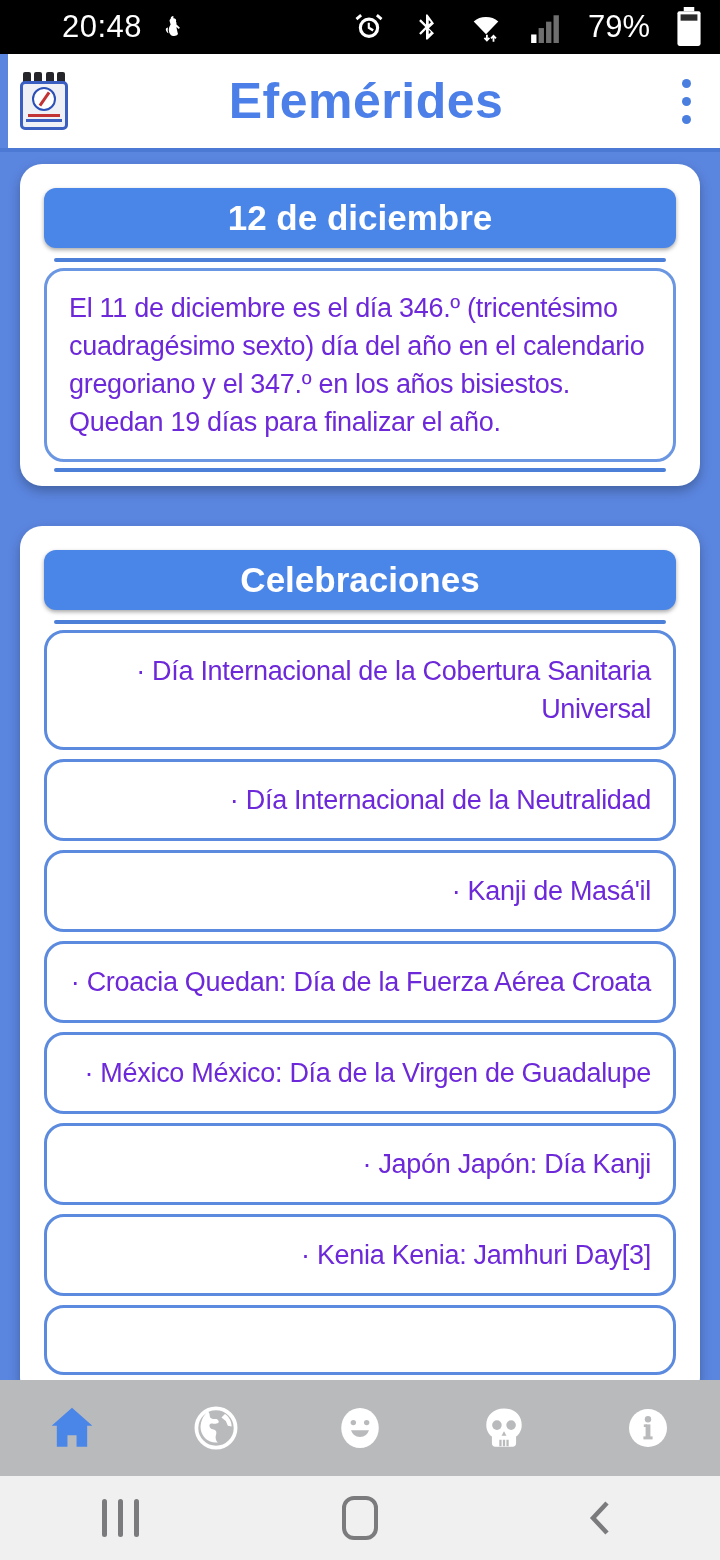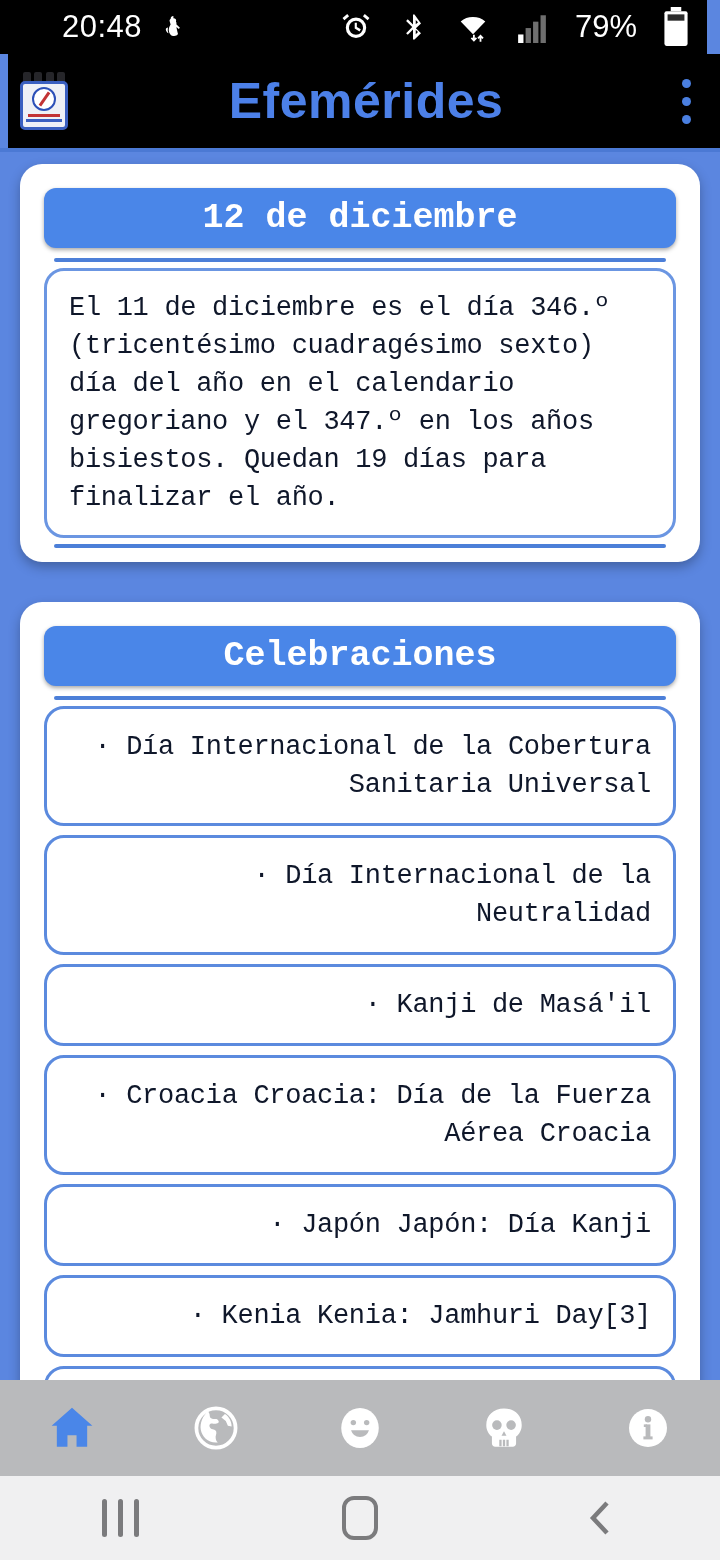--- a/index.html
+++ b/index.html
@@ -1,56 +1,56 @@
 <!DOCTYPE html>
 <html><head>
 <meta charset="utf-8">
 <style>
   html,body{margin:0;padding:0;}
   body{width:720px;height:1560px;font-family:"Liberation Sans","DejaVu Sans",sans-serif;}
   .screen{position:relative;width:720px;height:1560px;overflow:hidden;background:#5b86e0;}
 
   
-  .status-bar{position:absolute;top:0;left:0;right:13px;height:54px;background:#000;color:#fff;
+  .status-bar{position:absolute;top:0;left:0;right:0;height:54px;background:#000;color:#fff;
     display:flex;align-items:center;padding:0 18px;box-sizing:border-box;}
   .status-time{font-size:31px;margin-left:44px;letter-spacing:.5px;}
   .status-figure{margin-left:16px;display:flex;align-items:center;}
   .status-right{margin-left:auto;display:flex;align-items:center;gap:26px;}
   .status-right svg{display:block;}
   .battery-text{font-size:31px;margin-left:2px;}
 
   
-  .app-header{position:absolute;top:54px;left:8px;right:0;height:94px;background:#000000;
+  .app-header{position:absolute;top:54px;left:8px;right:0;height:94px;background:#ffffff;
     display:flex;align-items:center;padding:0 12px;box-sizing:border-box;}
   .app-title{flex:1;text-align:center;font-size:50px;font-weight:bold;color:#4c80e8;letter-spacing:.5px;}
   .overflow-menu{width:44px;height:70px;display:flex;flex-direction:column;align-items:center;justify-content:center;gap:9px;cursor:pointer;}
   .overflow-menu i{width:9px;height:9px;border-radius:50%;background:#4a7fe0;}
 
   
   .app-logo{width:48px;height:58px;position:relative;flex:0 0 auto;}
   .logo-tabs{position:absolute;top:0;left:3px;right:3px;display:flex;justify-content:space-between;}
   .logo-tabs i{width:8px;height:13px;background:#26262a;border-radius:2px 2px 0 0;}
   .logo-body{position:absolute;top:9px;left:0;right:0;bottom:0;background:#eef0f6;border:3px solid #3a5fc0;border-radius:5px;box-sizing:border-box;overflow:hidden;}
   .logo-circle{width:24px;height:24px;border:2px solid #2c50b8;border-radius:50%;margin:3px auto 0;position:relative;background:#fff;box-sizing:border-box;}
   .logo-slash{position:absolute;left:9px;top:2px;width:3px;height:16px;background:#c23335;transform:rotate(35deg);}
   .logo-line{height:3px;background:#c23335;margin:3px 5px 0;}
   .logo-line2{height:3px;background:#3a5fc0;margin:2px 3px 0;}
 
   
   .content{position:absolute;top:148px;left:0;right:0;height:1232px;background:#5b86e0;
-    box-shadow:inset 0 4px 0 #4b79d4;padding:16px 20px 16px;box-sizing:border-box;overflow:hidden;font-family:Liberation Mono, monospace;}
+    box-shadow:inset 0 4px 0 #4b79d4;padding:16px 20px 16px;box-sizing:border-box;overflow:hidden;}
   .card{background:#fff;border-radius:22px;padding:24px;box-shadow:0 5px 12px rgba(0,0,0,.28);}
   .card + .card{margin-top:40px;}
   .pill{background:#4a86e8;border-radius:12px;height:60px;line-height:60px;text-align:center;color:#fff;
     font-size:35px;font-weight:bold;box-shadow:0 2px 4px rgba(0,0,0,.35);margin-bottom:20px;}
   .group{position:relative;}
   .group::before,.group::after{content:"";position:absolute;left:10px;right:10px;height:4px;border-radius:2px;background:#4c7fd8;}
   .group::before{top:-10px;}
   .group::after{bottom:-10px;}
-  .box{background:#fff;border:3px solid #5b8ade;border-radius:20px;color:#0f172a;
+  .box{background:#fff;border:3px solid #5b8ade;border-radius:20px;color:#6d28d9;
     font-size:27px;line-height:38px;letter-spacing:-0.3px;box-sizing:border-box;}
   .box.para{border-color:#6b96e2;padding:18px 22px;}
   .box.item{padding:19px 22px;margin-bottom:9px;min-height:80px;text-align:right;}
   .box.item.partial{min-height:70px;margin-bottom:0;}
 
   
   .bottom-nav{position:absolute;top:1380px;left:0;right:0;height:96px;background:#b9babc;
     display:flex;align-items:center;}
   .nav-btn{flex:1;display:flex;align-items:center;justify-content:center;height:100%;cursor:pointer;}
   .nav-btn svg{display:block;}
@@ -134,21 +134,22 @@
         <div class="box para">El 11 de diciembre es el día 346.º (tricentésimo cuadragésimo sexto) día del año en el calendario gregoriano y el 347.º en los años bisiestos. Quedan 19 días para finalizar el año.</div>
       </div>
     </section>
 
     <section class="card">
       <div class="pill">Celebraciones</div>
       <div class="group">
         <div class="box item">· Día Internacional de la Cobertura Sanitaria Universal</div>
         <div class="box item">· Día Internacional de la Neutralidad</div>
         <div class="box item">· Kanji de Masá'il</div>
-        <div class="box item">· Croacia Croacia: Día de la Fuerza Aérea Croacia</div>
+        <div class="box item">· Croacia Quedan: Día de la Fuerza Aérea Croata</div>
+        <div class="box item">· México México: Día de la Virgen de Guadalupe</div>
         <div class="box item">· Japón Japón: Día Kanji</div>
         <div class="box item">· Kenia Kenia: Jamhuri Day[3]</div>
         <div class="box item partial"></div>
       </div>
     </section>
 
   </main>
 
   <nav class="bottom-nav">
     <div class="nav-btn">

